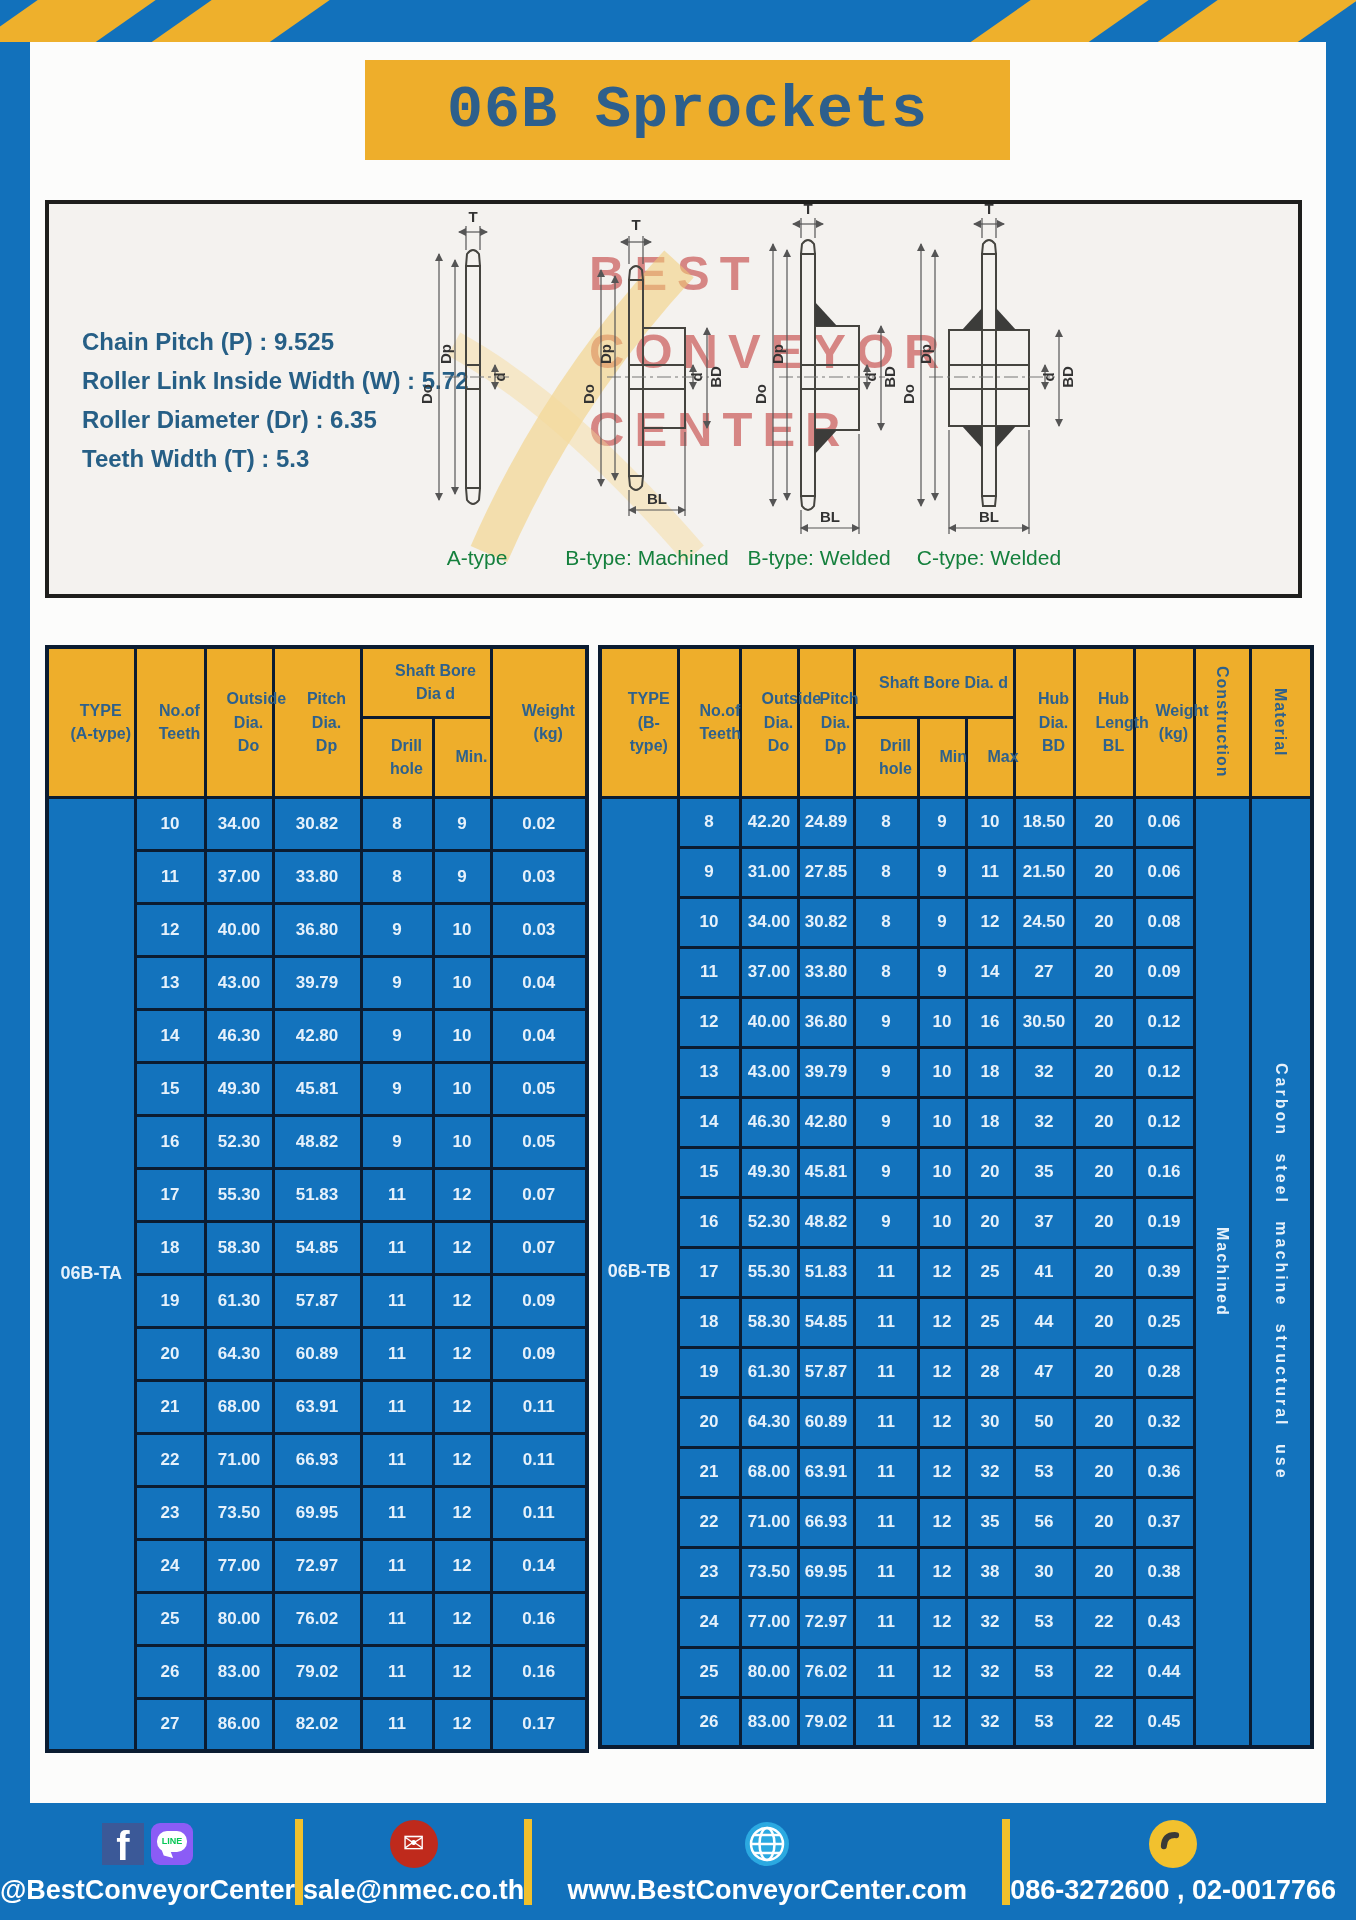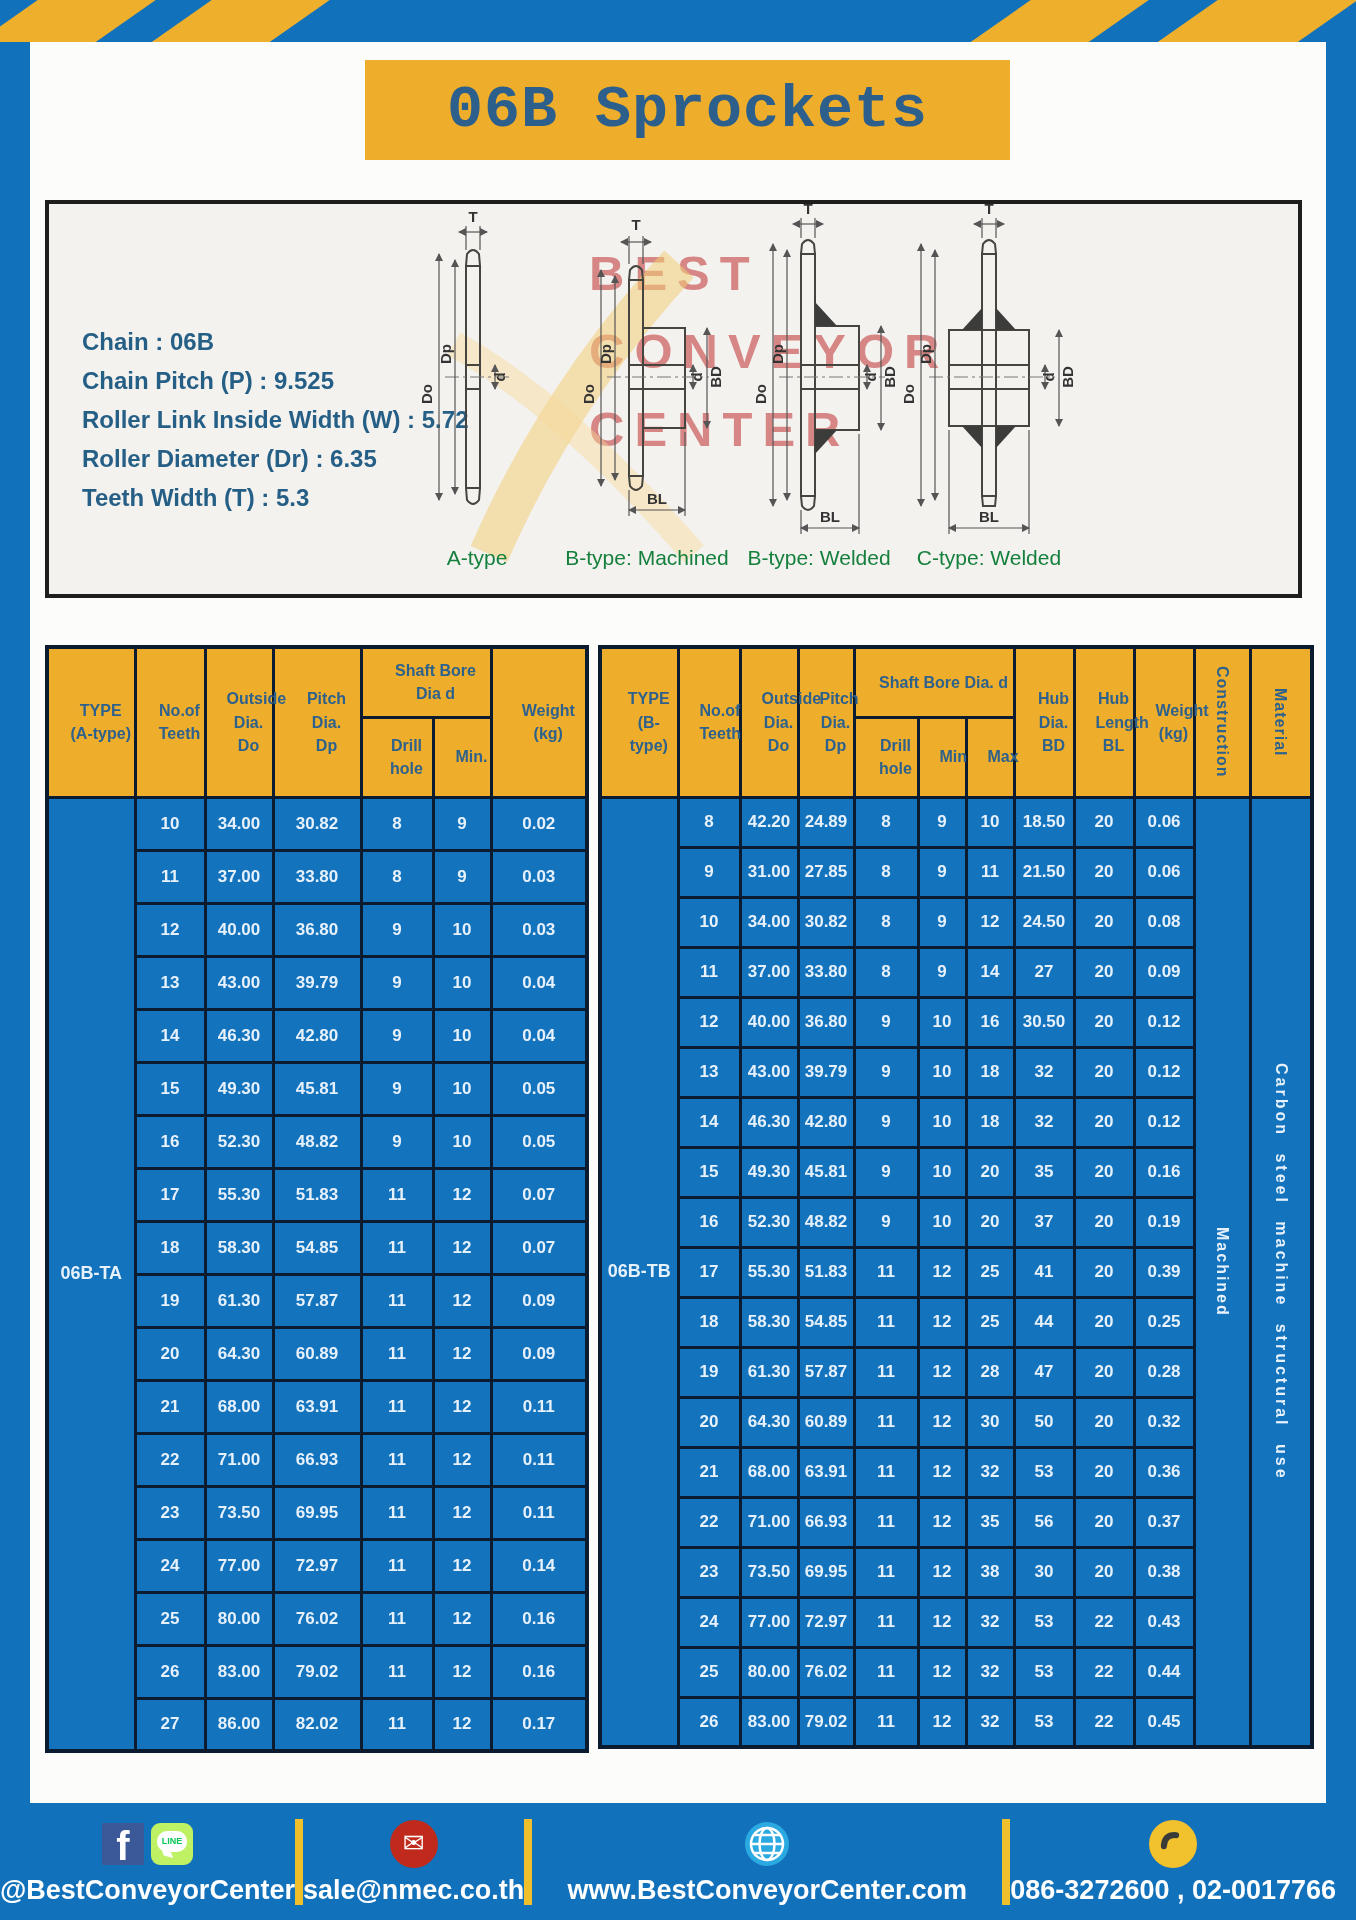--- a/index.html
+++ b/index.html
@@ -40,21 +40,21 @@
   .material-cell{letter-spacing:3px;word-spacing:9px;}
   
   .footer{position:absolute;left:0;top:1803px;width:1356px;height:117px;background:#1271bb;
           display:flex;align-items:center;}
   .fsec{display:flex;flex-direction:column;align-items:center;justify-content:center;gap:5px;box-sizing:border-box;}
   .fdiv{width:8px;height:86px;background:#f0c02c;flex:0 0 auto;}
   .ftext{color:#ffffff;font-size:27px;font-weight:bold;white-space:nowrap;}
   .icon-row{display:flex;gap:7px;align-items:center;height:52px;}
   .fb{width:42px;height:42px;background:#3b5998;color:#fff;display:flex;align-items:flex-end;justify-content:center;
       font-size:40px;font-weight:bold;overflow:hidden;line-height:0.95;}
-  .line-ic{width:42px;height:42px;background:#bef264;border-radius:9px;position:relative;}
+  .line-ic{width:42px;height:42px;background:#8b5cf6;border-radius:9px;position:relative;}
   .line-bubble{position:absolute;left:6px;top:8px;width:30px;height:21px;background:#fff;border-radius:10px;
       display:flex;align-items:center;justify-content:center;font-size:9px;font-weight:bold;color:#06c755;}
   .line-tail{position:absolute;left:12px;top:26px;width:8px;height:8px;background:#fff;transform:skewX(35deg) rotate(18deg);}
   .circle-ic{width:48px;height:48px;border-radius:50%;display:flex;align-items:center;justify-content:center;}
   .mail{background:#bf2a1c;color:#fff;font-size:26px;}
   .phone{background:#f2c12e;}
 </style>
 </head>
 <body>
 
@@ -77,21 +77,20 @@
 
       <div class="wm-text">BEST
 CONVEYOR
 CENTER</div>
       <svg class="wm-swoosh" width="300" height="360" viewBox="0 0 300 360">
         <path d="M60 330 Q130 170 250 40" stroke="#f3cd76" stroke-width="40" fill="none" opacity="0.55"></path>
         <path d="M25 120 Q135 180 265 330" stroke="#f6d99a" stroke-width="26" fill="none" opacity="0.45"></path>
       </svg>
 
       <div class="specs">
-        <div class="spec-line">Chain  : 06B</div>
         <div class="spec-line">Chain Pitch (P)  :  9.525</div>
         <div class="spec-line">Roller Link Inside Width (W)  :  5.72</div>
         <div class="spec-line">Roller Diameter (Dr)  : 6.35</div>
         <div class="spec-line">Teeth Width (T)  :  5.3</div>
       </div>
 
       <svg class="draw" width="1257" height="390" viewBox="0 0 1257 390">
         <defs>
           <marker id="ar" viewBox="0 0 8 8" refX="7" refY="4" markerWidth="7" markerHeight="7" orient="auto-start-reverse">
             <path d="M0,0 L8,4 L0,8 Z" fill="#555"></path>

